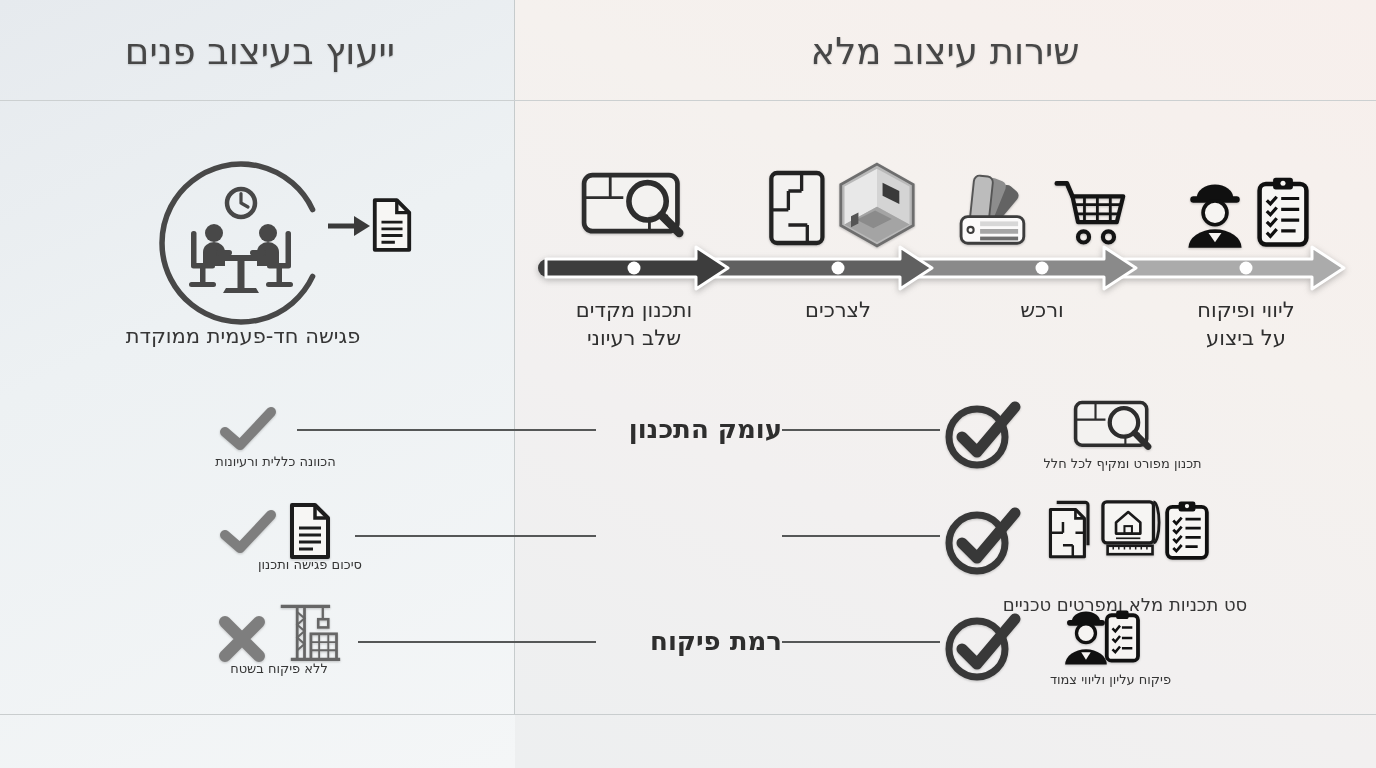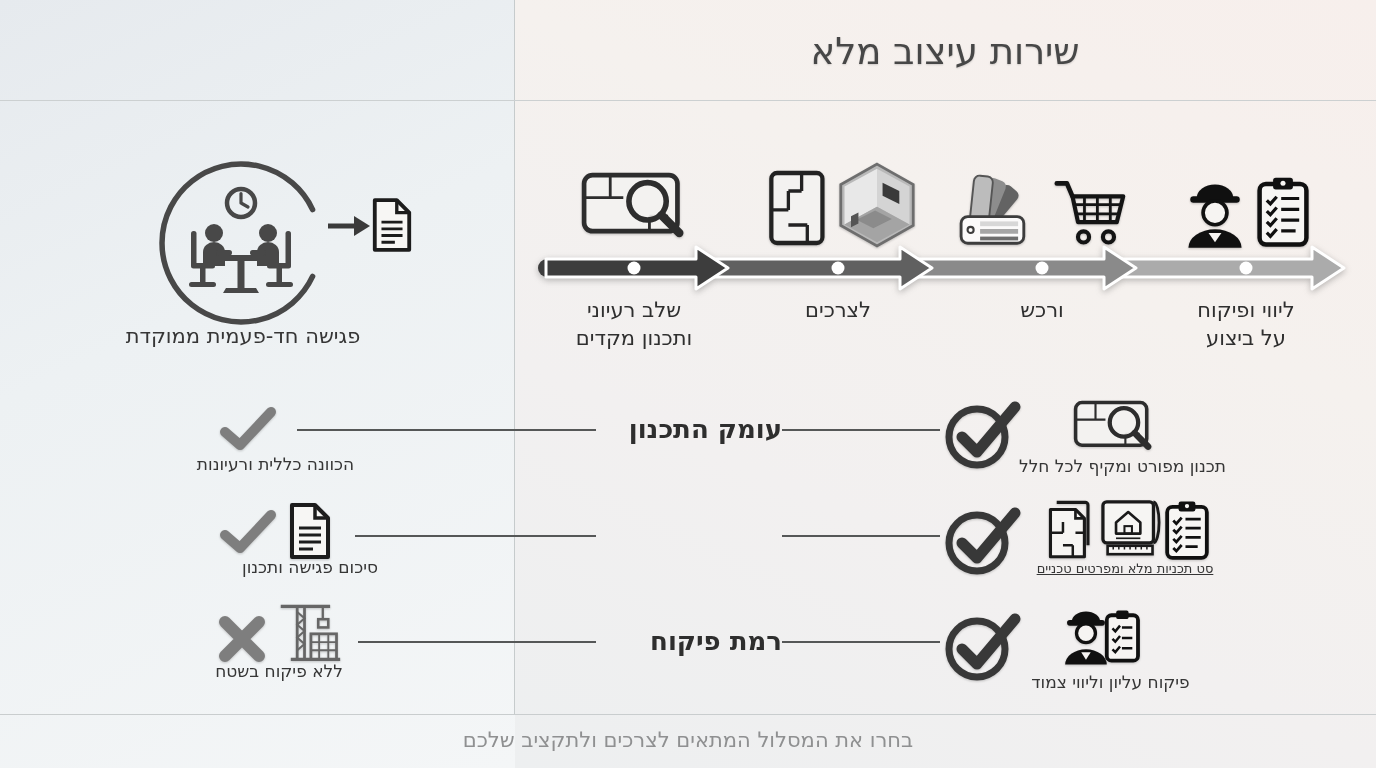--- a/index.html
+++ b/index.html
@@ -25,21 +25,21 @@
   .icons-row{position:absolute;left:532px;top:150px;width:816px;height:98px;display:flex;}
   .icon-cell{flex:1 1 0;display:flex;align-items:flex-end;justify-content:center;gap:8px;}
   .icon-cell svg{filter:drop-shadow(0 1px 1px rgba(0,0,0,0.22));}
   .timeline-svg{position:absolute;left:532px;top:244px;filter:drop-shadow(0 2px 3px rgba(70,70,70,0.35));}
   .captions-row{position:absolute;left:532px;top:297px;width:816px;display:flex;}
   .step-caption{flex:1 1 0;text-align:center;font-size:21px;line-height:1.32;color:#2f2f2f;direction:rtl;}
   .meeting-icon{position:absolute;left:156px;top:158px;}
   .meeting-arrow{position:absolute;left:326px;top:213px;}
   .meeting-doc{position:absolute;left:370px;top:197px;}
   .caption{
-    position:absolute;text-align:center;font-size:17px;color:#363636;
+    position:absolute;text-align:center;font-size:13px;color:#363636;
     white-space:nowrap;direction:rtl;
   }
   .row-label{
     position:absolute;text-align:right;font-size:26px;font-weight:bold;
     color:#2e2e2e;white-space:nowrap;direction:rtl;
   }
   .row-line{position:absolute;height:2px;background:#555757;}
   .abs{position:absolute;}
   .abs svg{filter:drop-shadow(0 1px 1px rgba(0,0,0,0.2));}
   .footer-text{
@@ -51,20 +51,21 @@
 <body>
 
 <div class="canvas">
 
   <div class="bg-half bg-left"></div>
   <div class="bg-half bg-right"></div>
   <div class="vline"></div>
   <div class="hline header"></div>
   <div class="hline footer"></div>
 
+  <div class="title left">ייעוץ בעיצוב פנים</div>
   <div class="title right">שירות עיצוב מלא</div>
 
   <div class="icons-row">
     <div class="icon-cell">
       <svg width="113" height="84" viewBox="0 0 120 90">
         <rect x="6" y="12" width="100" height="60" rx="9" fill="#f3f2f0" stroke="#2d2d2d" stroke-width="5"></rect>
         <path d="M34 12 V36 M34 36 H6 M34 36 H48 M76 72 V56 M76 56 H96" fill="none" stroke="#2d2d2d" stroke-width="3"></path>
         <circle cx="74" cy="40" r="20" fill="rgba(243,242,240,0.9)" stroke="#2d2d2d" stroke-width="6"></circle>
         <line x1="89" y1="55" x2="108" y2="74" stroke="#2d2d2d" stroke-width="9" stroke-linecap="round"></line>
       </svg>
@@ -127,22 +128,22 @@
     <rect x="6" y="15" width="26" height="18" rx="9" fill="#3d3d3d"></rect>
     <polygon points="14,15 164,15 164,3 196,24 164,45 164,33 14,33" stroke="#ffffff" stroke-width="3" stroke-linejoin="round" fill="#3d3d3d"></polygon>
     <circle cx="102" cy="24" r="6.5" fill="#ffffff"></circle>
     <circle cx="306" cy="24" r="6.5" fill="#ffffff"></circle>
     <circle cx="510" cy="24" r="6.5" fill="#ffffff"></circle>
     <circle cx="714" cy="24" r="6.5" fill="#ffffff"></circle>
   </svg>
 
   <div class="captions-row">
     <div class="step-caption">
-      <div>שלב רעיוני</div>
-        <div>ותכנון מקדים</div>
+      <div>ותכנון מקדים</div>
+        <div>שלב רעיוני</div>
     </div>
     <div class="step-caption">
         <div>לצרכים</div>
     </div>
     <div class="step-caption">
         <div>ורכש</div>
     </div>
     <div class="step-caption">
       <div>ליווי ופיקוח</div>
         <div>על ביצוע</div>
@@ -252,21 +253,21 @@
     </svg>
   </div>
   <div class="abs" style="left:1164px;top:500px;">
     <svg width="46" height="61" viewBox="0 0 60 80">
       <rect x="4" y="9" width="52" height="67" rx="7" fill="#f7f6f4" stroke="#101010" stroke-width="5"></rect>
       <rect x="19" y="2" width="22" height="13" rx="3" fill="#101010"></rect>
       <circle cx="30" cy="8" r="2.8" fill="#f7f6f4"></circle>
       <path d="M12 27 l4 4 l7 -8 M28 25 H48 M12 39 l4 4 l7 -8 M28 37 H48 M12 51 l4 4 l7 -8 M28 49 H48 M12 63 l4 4 l7 -8 M28 61 H44" fill="none" stroke="#101010" stroke-width="3.6"></path>
     </svg>
   </div>
-  <div class="caption" style="left:985px;top:561px;width:280px;font-size:13px;text-decoration:underline;">סט תכניות מלא ומפרטים טכניים</div>
+  <div class="caption" style="left:985px;top:594px;width:280px;font-size:18px;">סט תכניות מלא ומפרטים טכניים</div>
 
   <div class="row-line" style="left:358px;top:641px;width:238px;"></div>
   <div class="row-label" style="left:600px;top:626px;width:182px;">רמת פיקוח</div>
   <div class="row-line" style="left:782px;top:641px;width:158px;"></div>
 
   <div class="abs" style="left:214px;top:611px;">
     <svg width="56" height="56" viewBox="0 0 56 56">
       <path d="M11 11 L45 45 M45 11 L11 45" fill="none" stroke="#7e7e7e" stroke-width="12" stroke-linecap="round"></path>
     </svg>
   </div>
@@ -297,15 +298,14 @@
       <circle cx="25" cy="33" r="10" fill="#f6f4f2" stroke="#101010" stroke-width="3.5"></circle>
       <path d="M3 66 a22 16 0 0 1 44 0 Z" fill="#101010"></path>
       <path d="M20 53 L25 61 L30 53 Z" fill="#f6f4f2"></path>
       <rect x="47" y="14" width="33" height="48" rx="5" fill="#f6f4f2" stroke="#101010" stroke-width="4"></rect>
       <rect x="57" y="9" width="13" height="9" rx="2" fill="#101010"></rect>
       <path d="M53 28 l3 3 5 -6 M63 27 H74 M53 39 l3 3 5 -6 M63 38 H74 M53 50 l3 3 5 -6 M63 49 H74" fill="none" stroke="#101010" stroke-width="2.6"></path>
     </svg>
   </div>
   <div class="caption" style="left:983px;top:662px;width:255px;margin-top:10px;">פיקוח עליון וליווי צמוד</div>
 
-  <div class="footer-text">בחרו את המסלול המתאים לצרכים ולתקציב שלכם</div>
 
 </div>
 
 </body></html>

